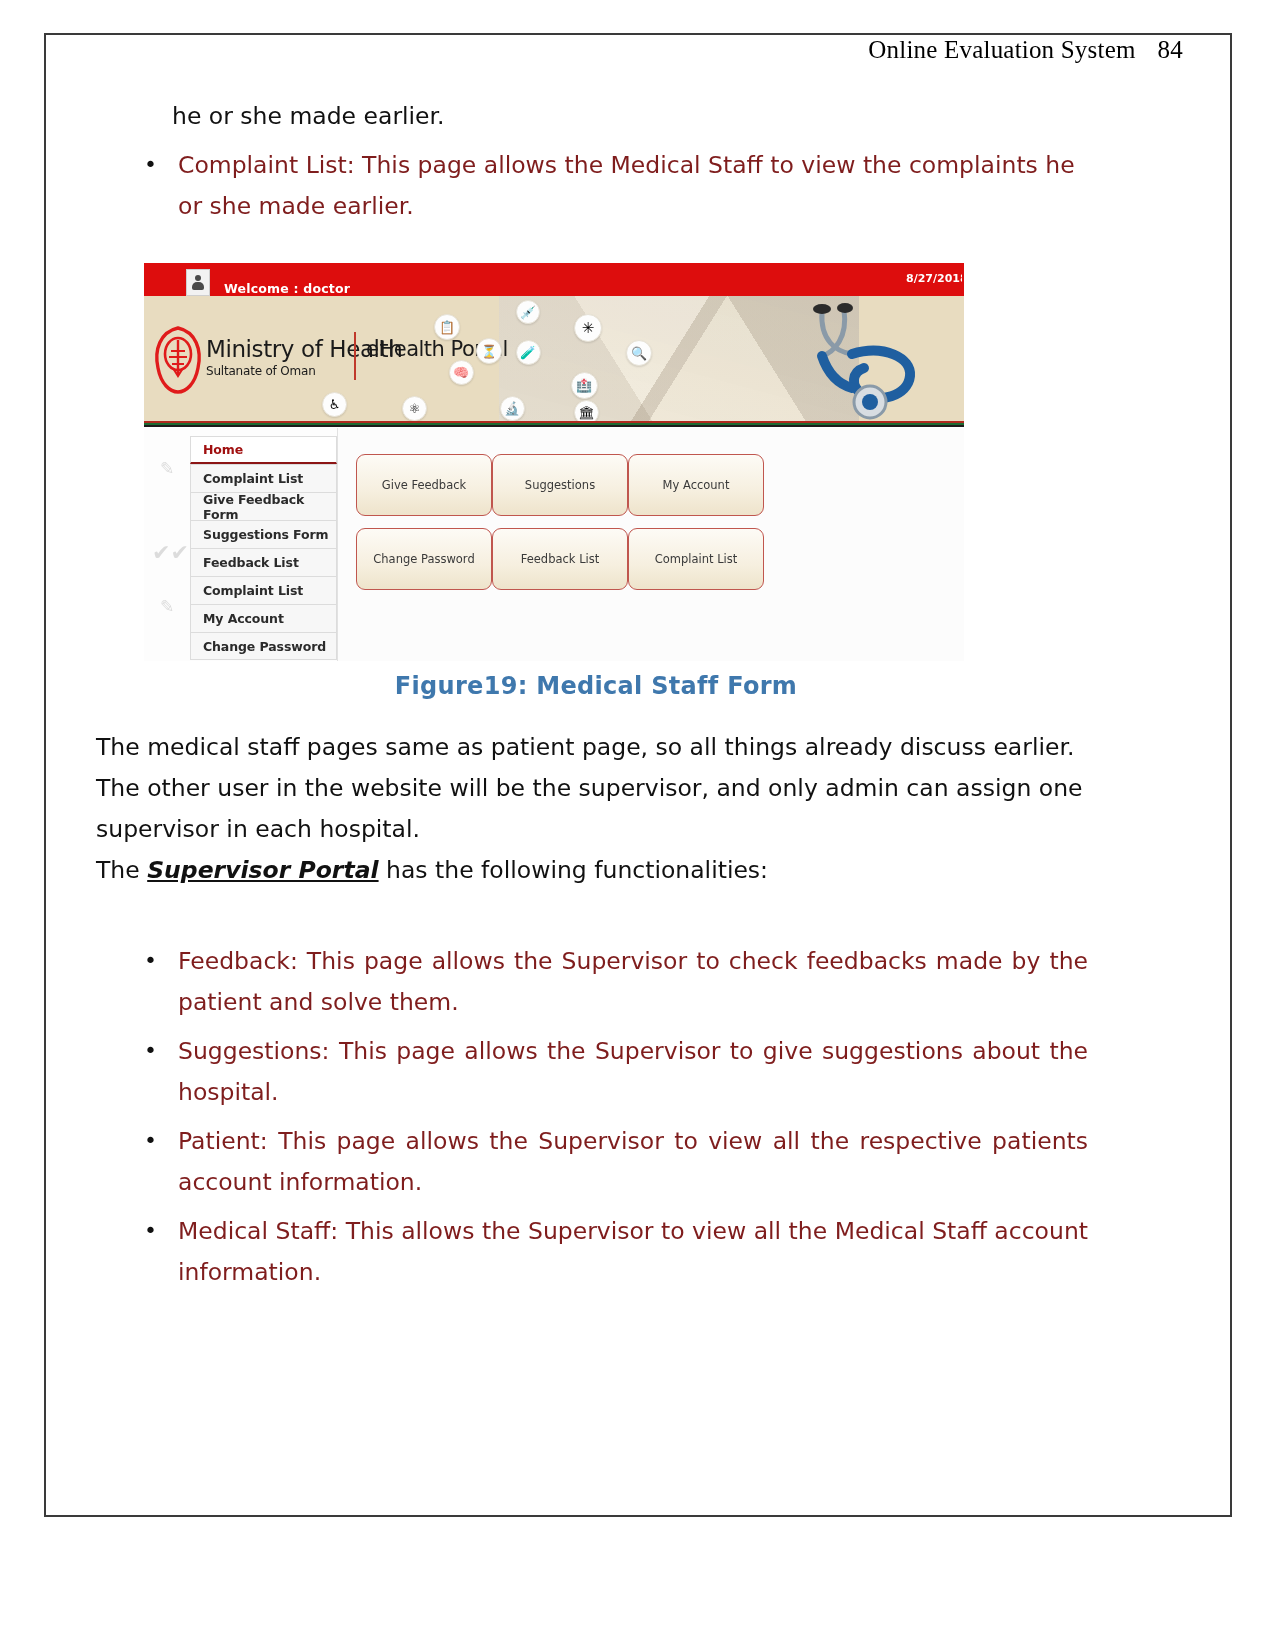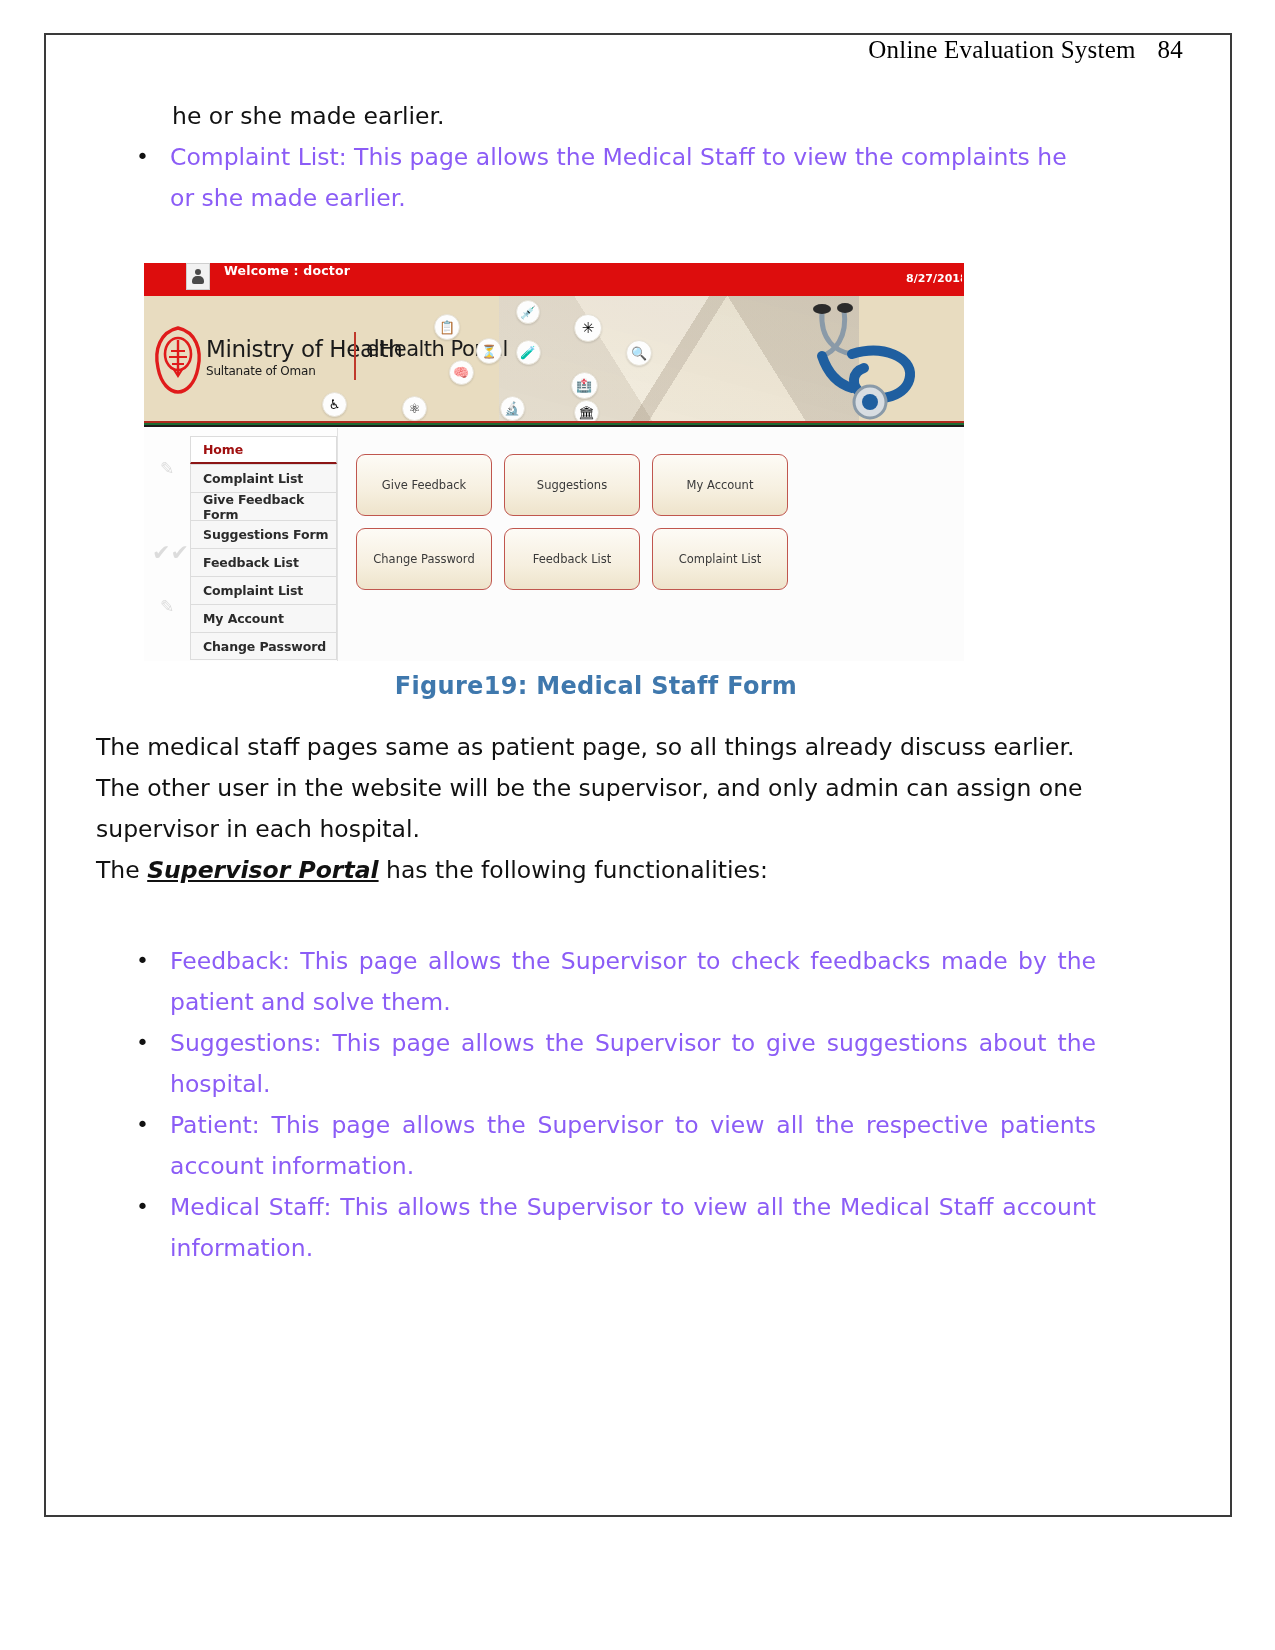--- a/index.html
+++ b/index.html
@@ -50,22 +50,22 @@
 
   .lead-line { margin-left: 76px; }
 
   
   ul.blist { list-style: none; margin: 0; padding: 0; }
   ul.blist > li {
     position: relative;
     padding-left: 74px;
     font-size: 23.5px;
     line-height: 41px;
-    color: #8b5cf6;
-    margin: 0;
+    color: #7f1d1d;
+    margin: 8px;
   }
   ul.blist > li::before {
     content: "\2022";
     position: absolute;
     left: 40px; top: -1px;
     font-size: 22px;
     color: #111;
   }
   ul.blist > li.just { text-align: justify; }
 
@@ -77,21 +77,21 @@
     background: #fff;
     overflow: hidden;
   }
 
   
   .app-topbar {
     position: relative;
     height: 33px;
     background: #dd0d0d;
     display: flex;
-    align-items: flex-start;
+    align-items: flex-end;
   }
   .avatar-box {
     width: 24px; height: 27px;
     margin-left: 42px;
     background: #f2f2f2;
     border: 1px solid #cfcfcf;
     display: flex; align-items: center; justify-content: center;
   }
   .avatar-glyph {
     width: 13px; height: 16px;
@@ -244,21 +244,21 @@
     color: #a01010;
     border-bottom: 2px solid #8c1515;
   }
 
   .app-main {
     flex: 1;
     position: relative;
     background: #fcfcfc;
     padding: 26px 0 0 18px;
   }
-  .tile-row { display: flex; gap: 12px; margin-bottom: 12px; }
+  .tile-row { display: flex; gap: 0; margin-bottom: 12px; }
   .tile {
     width: 136px; height: 62px;
     border: 1px solid #c0564e;
     border-radius: 9px;
     background: linear-gradient(180deg, #fdfbf6 0%, #f6efdf 60%, #eee3cb 100%);
     display: flex; align-items: center; justify-content: center;
     font-size: 11.5px;
     color: #3a3a3a;
     font-family: "DejaVu Sans", sans-serif;
     text-align: center;

